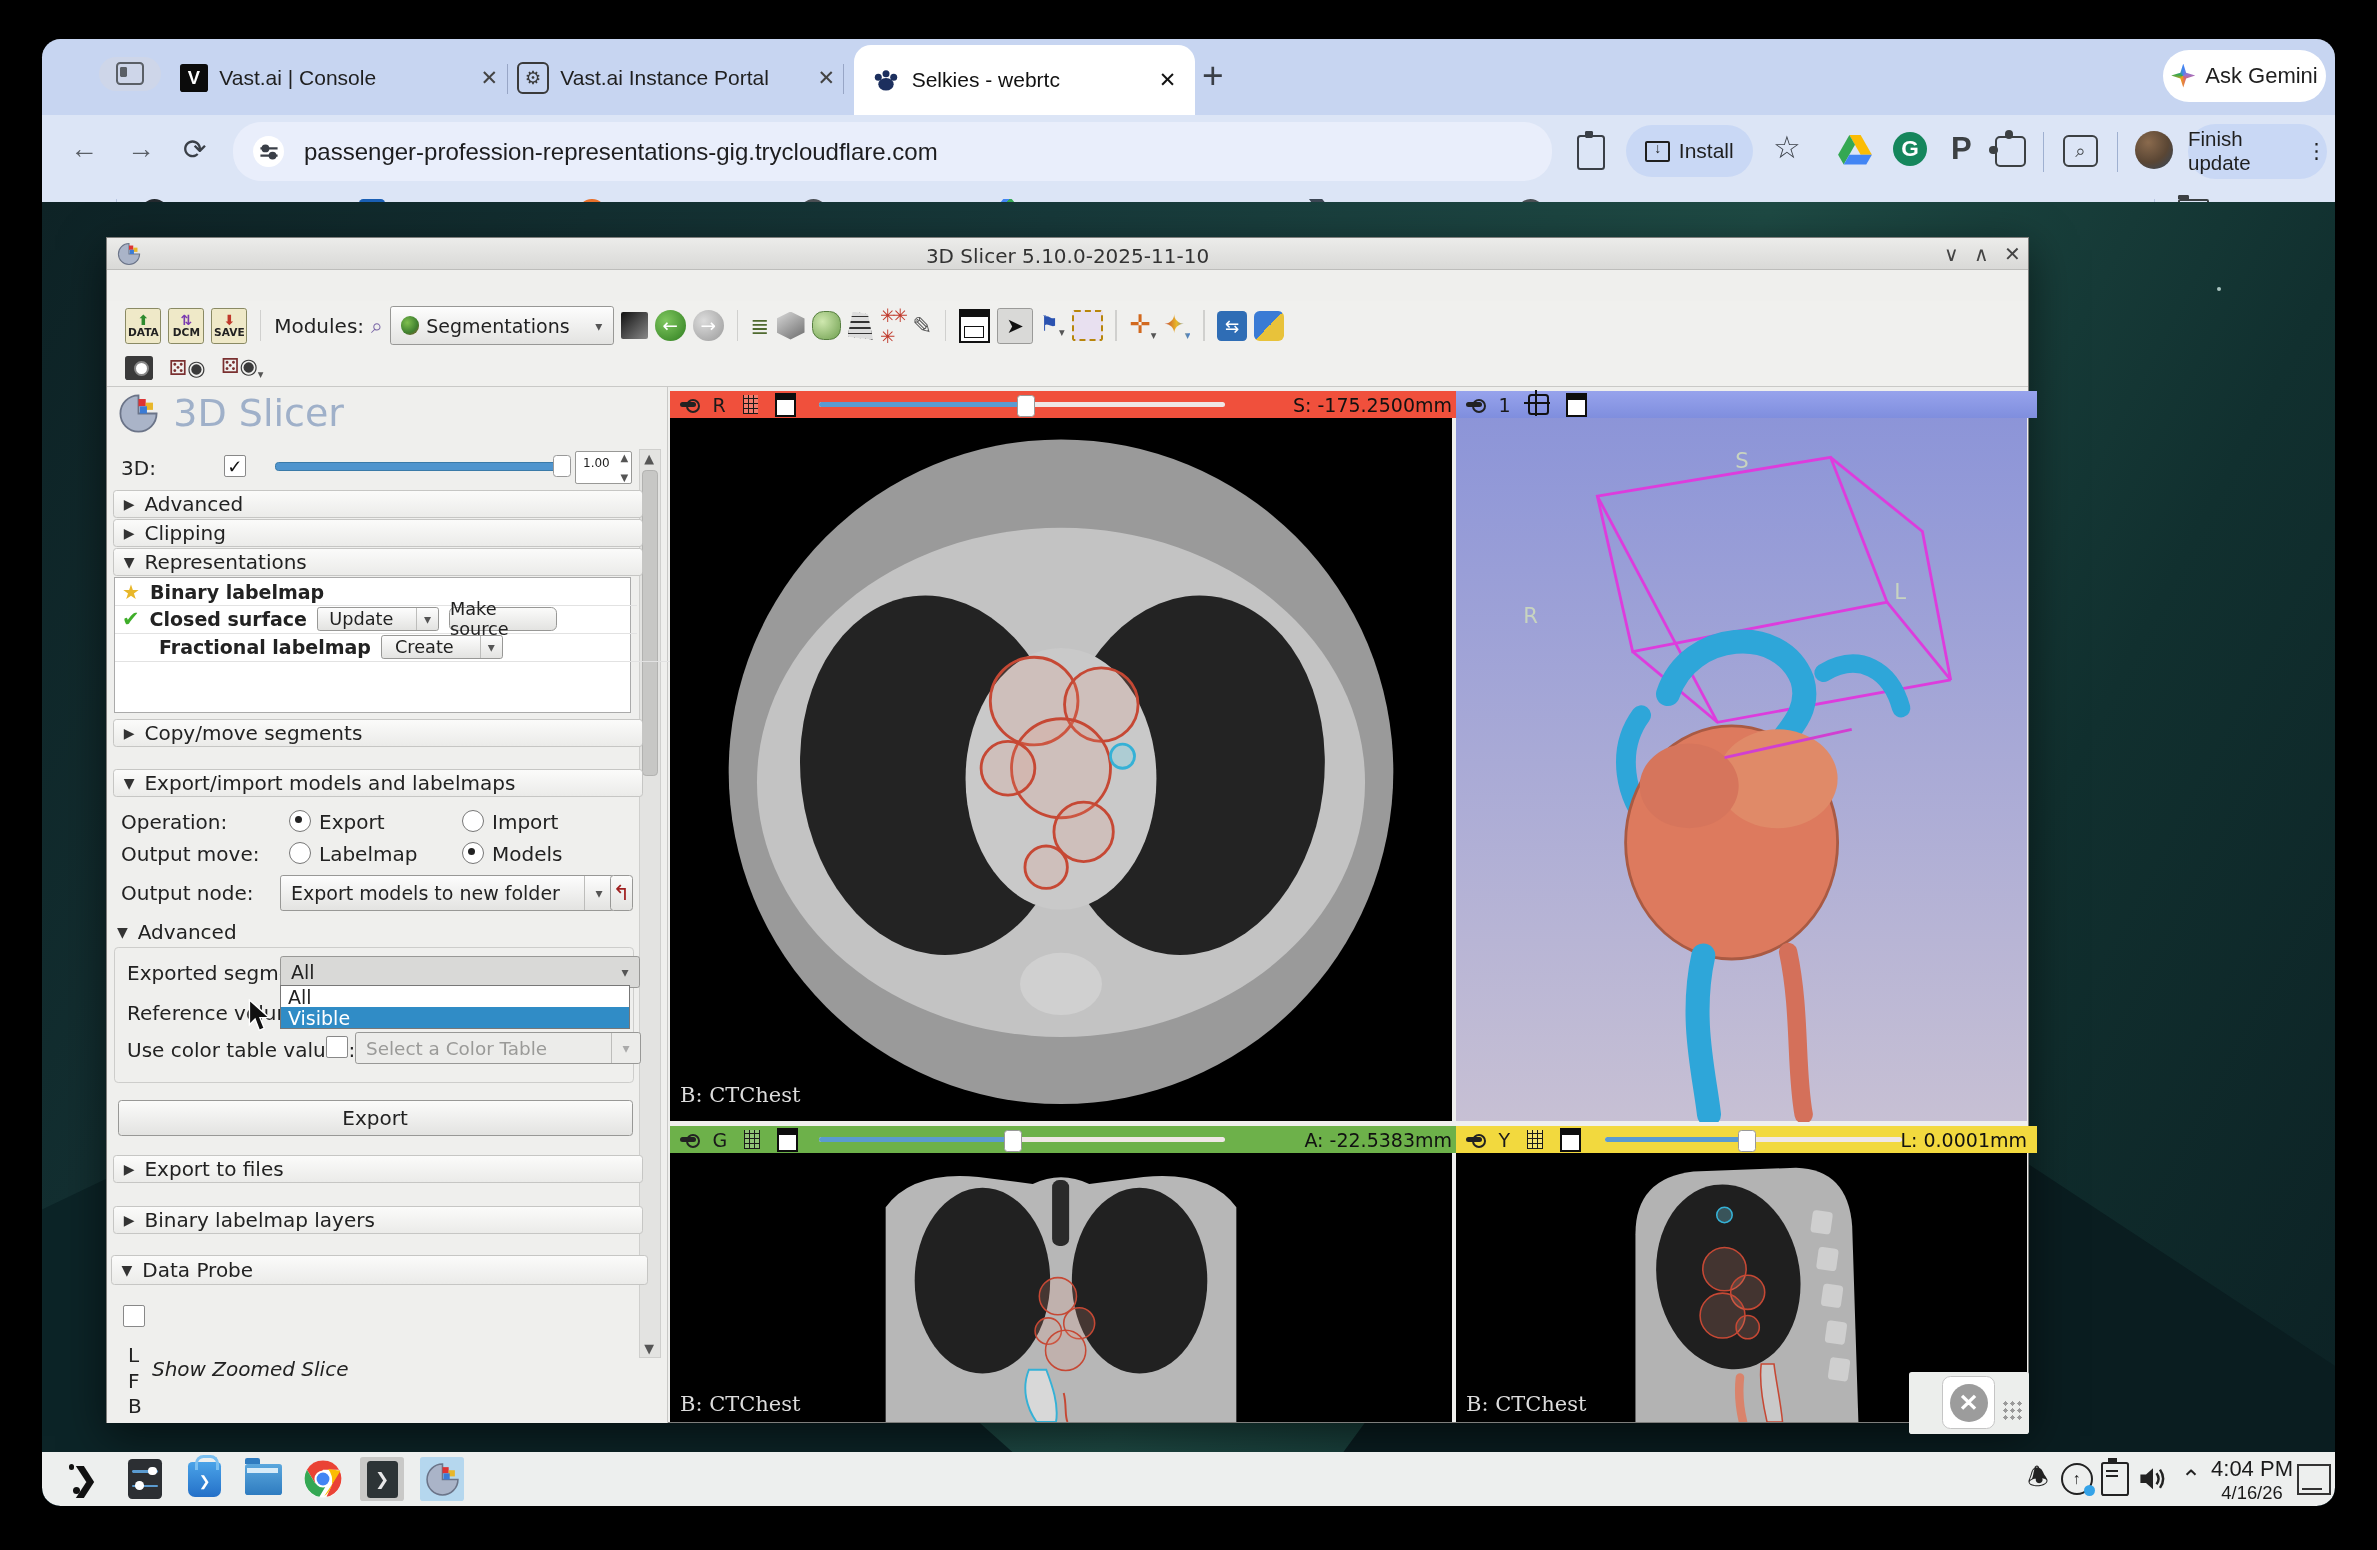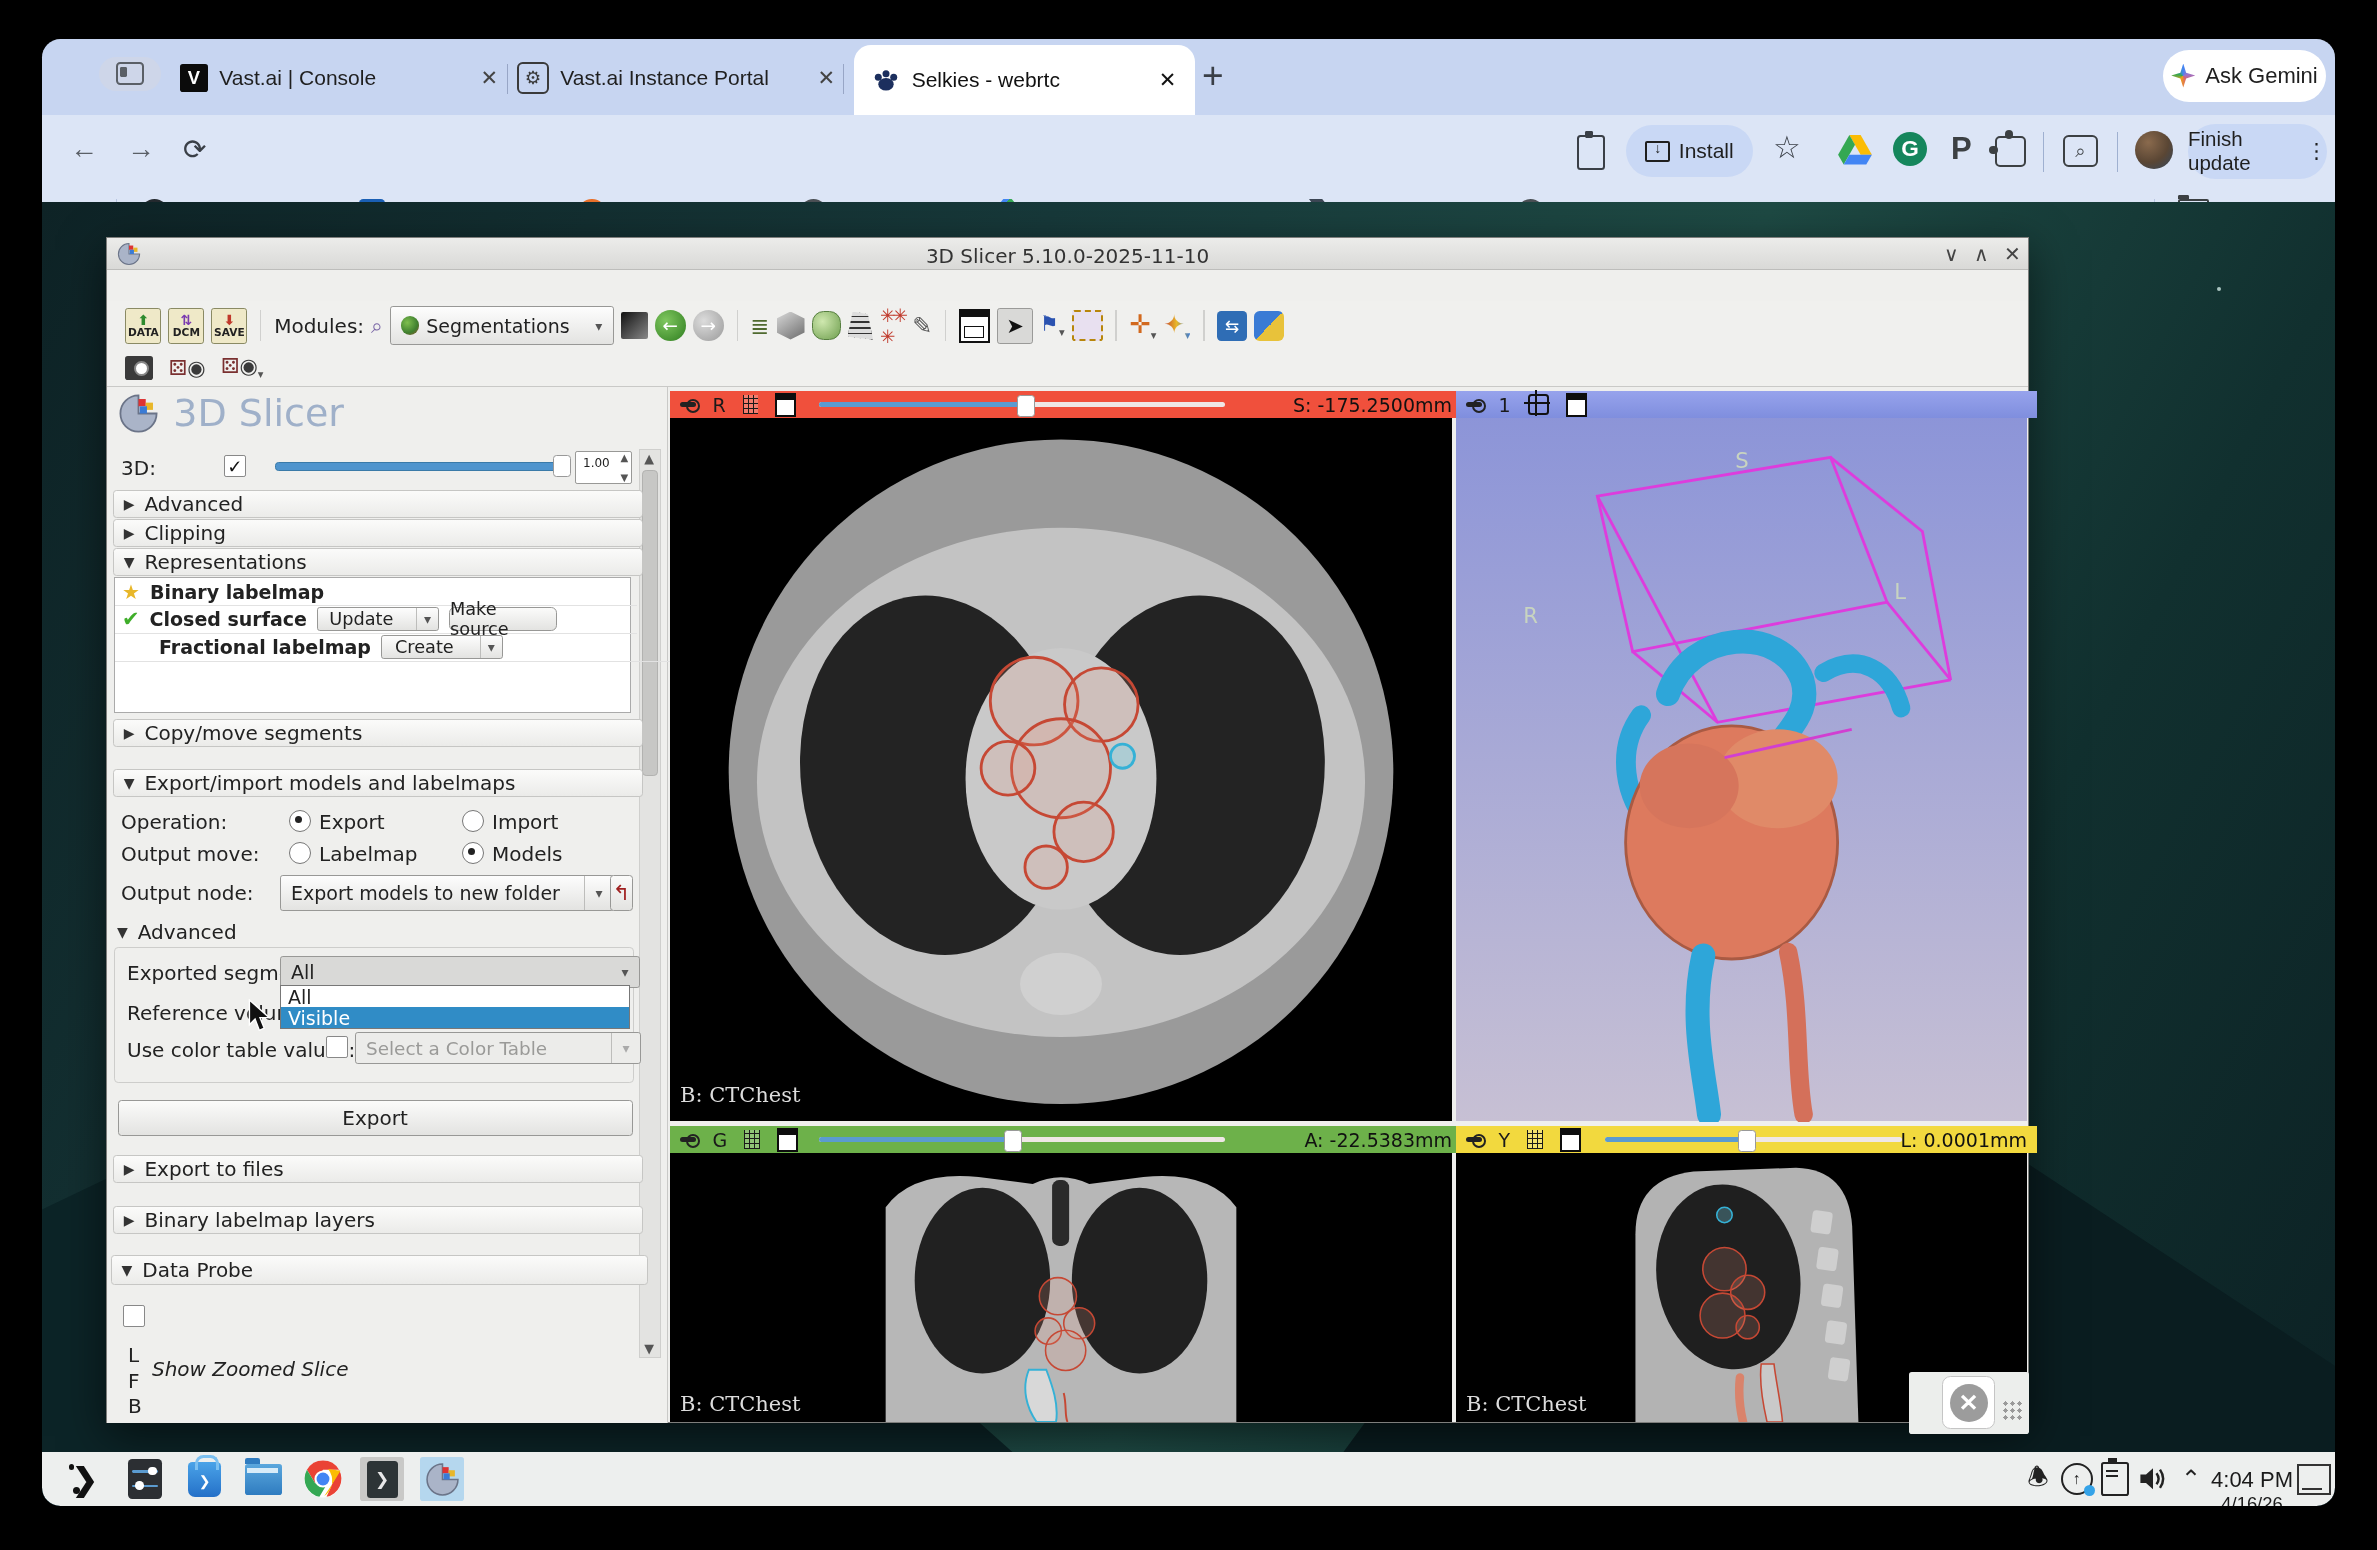--- a/index.html
+++ b/index.html
@@ -125,20 +125,33 @@
                      clip-path:polygon(50% 0,62% 38%,100% 50%,62% 62%,50% 100%,38% 62%,0 50%,38% 38%);"></span>
         <span style="font-size:22px;color:#1f1f1f;">Ask Gemini</span>
       </div>
     </div>
 
     <div class="abs" style="left:0;top:76px;width:100%;height:74px;background:#dce5f6;">
       <span class="abs navglyph" style="left:28px;top:18.4px;">←</span>
       <span class="abs navglyph" style="left:85px;top:18.4px;">→</span>
       <span class="abs navglyph" style="left:141px;top:18.4px;color:#3a3f47;">⟳</span>
 
+      <div class="abs pill" style="left:191px;top:7px;width:1319px;height:59px;">
+        <span class="abs" style="left:20px;top:14px;width:31px;height:31px;background:#fff;border-radius:50%;display:flex;align-items:center;justify-content:center;">
+          <svg width="20" height="20" viewBox="0 0 28 28">
+              <g stroke="#3a3f47" stroke-width="3" fill="none">
+            <line x1="2" y1="9" x2="26" y2="9"></line>
+                <line x1="2" y1="19" x2="26" y2="19"></line>
+            <circle cx="9" cy="9" r="4" fill="#3a3f47"></circle>
+                <circle cx="19" cy="19" r="4" fill="#3a3f47"></circle>
+              </g>
+            </svg>
+        </span>
+        <span class="abs" style="left:71px;top:15.6px;font-size:24px;color:#1d1d1f;white-space:nowrap;">passenger-profession-representations-gig.trycloudflare.com</span>
+      </div>
 
       <span class="abs" style="left:1535px;top:20px;width:24px;height:31px;border:2.1px solid #3a3f47;border-radius:3.5px;">
         <span style="position:absolute;left:5.7px;top:-5.7px;width:8.5px;height:7px;background:#3a3f47;border-radius:1.4px;"></span>
       </span>
 
       <div class="abs chipblue" style="left:1584px;top:10px;width:127px;height:52px;">
         <span style="width:21px;height:17px;border:2.1px solid #1f1f1f;border-radius:2.1px;position:relative;">
           <span style="position:absolute;left:7px;top:-2.8px;color:#1f1f1f;font-size:14px;">↓</span>
           </span>
         <span style="font-size:21px;color:#1f1f1f;">Install</span>
@@ -659,21 +672,21 @@
         </span>
         </span>
       <span class="tkicon" style="left:2089px;">
         <svg width="28" height="25.5" viewBox="0 0 40 36">
             <polygon points="2,12 10,12 20,3 20,33 10,24 2,24" fill="#222"></polygon>
           <path d="M25 10 Q31 18 25 26 M30 5 Q39 18 30 31" stroke="#222" stroke-width="3.5" fill="none"></path>
           </svg>
         </span>
       <span class="tkicon" style="left:2127px;font-size:24px;color:#222;">⌃</span>
       <div class="abs" style="left:2164px;top:4.2px;width:92px;text-align:center;color:#1a1a1a;">
-        <div style="font-size:22px;margin-top:11px;">4:04 PM</div>
+        <div style="font-size:22px;">4:04 PM</div>
         <div style="font-size:18.4px;">4/16/26</div>
       </div>
       <span class="tkicon" style="left:2250px;">
         <span style="width:30px;height:27px;border:2.8px solid #333;position:relative;">
           <span style="position:absolute;left:2.8px;bottom:2.1px;width:20px;height:2.8px;background:#333;"></span>
           </span>
         </span>
     </div>
   </div>
 </div>

